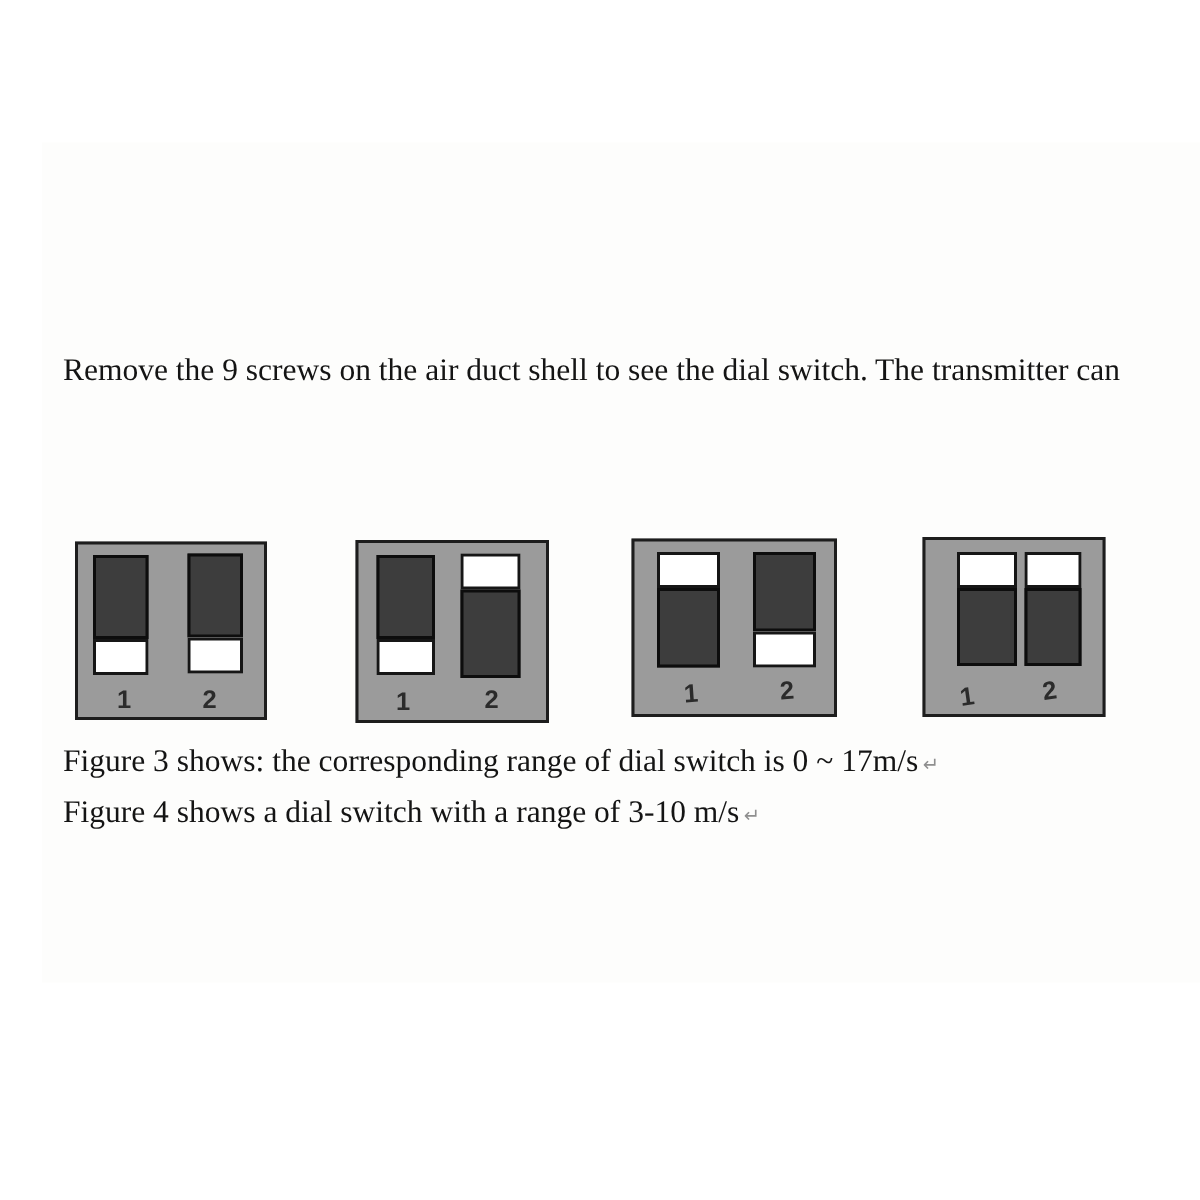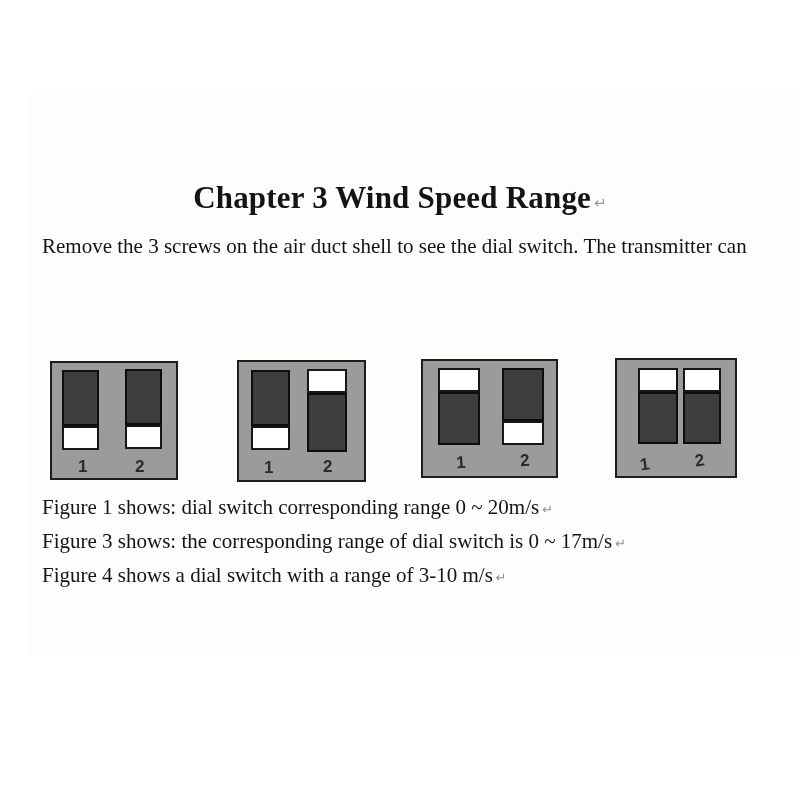--- a/index.html
+++ b/index.html
@@ -61,26 +61,23 @@
   
   .captions{position:absolute;top:494px;left:42px;font-size:21px;}
   .caption{height:34px;line-height:26px;white-space:nowrap;}
 </style>
 </head>
 <body>
 
 <div id="page">
   <div class="scan-tint"></div>
 
-  <div class="doc-title">
-    <span>Chapter 3 Wind Speed Range</span><span class="pmark">↵</span>
-  </div>
 
   <div class="intro">
-    <div class="line">Remove the 3 screws on the air duct shell to see the dial switch. The transmitter can</div>
+    <div class="line">Remove the 9 screws on the air duct shell to see the dial switch. The transmitter can</div>
   </div>
 
   <div class="figure-row">
 
     <div class="fig" id="fig1">
       <div class="sw sw-1 down">
         <div class="knob"></div>
         <div class="slot"></div>
       </div>
       <div class="sw sw-2 down">
@@ -127,22 +124,19 @@
         <div class="slot"></div>
       </div>
       <span class="lbl lbl-1">1</span>
       <span class="lbl lbl-2">2</span>
     </div>
 
   </div>
 
   <div class="captions">
     <div class="caption">
-      <span>Figure 1 shows: dial switch corresponding range 0 ~ 20m/s</span><span class="pmark">↵</span>
-    </div>
-    <div class="caption">
       <span>Figure 3 shows: the corresponding range of dial switch is 0 ~ 17m/s</span><span class="pmark">↵</span>
     </div>
     <div class="caption">
       <span>Figure 4 shows a dial switch with a range of 3-10 m/s</span><span class="pmark">↵</span>
     </div>
   </div>
 </div>
 
 </body></html>

